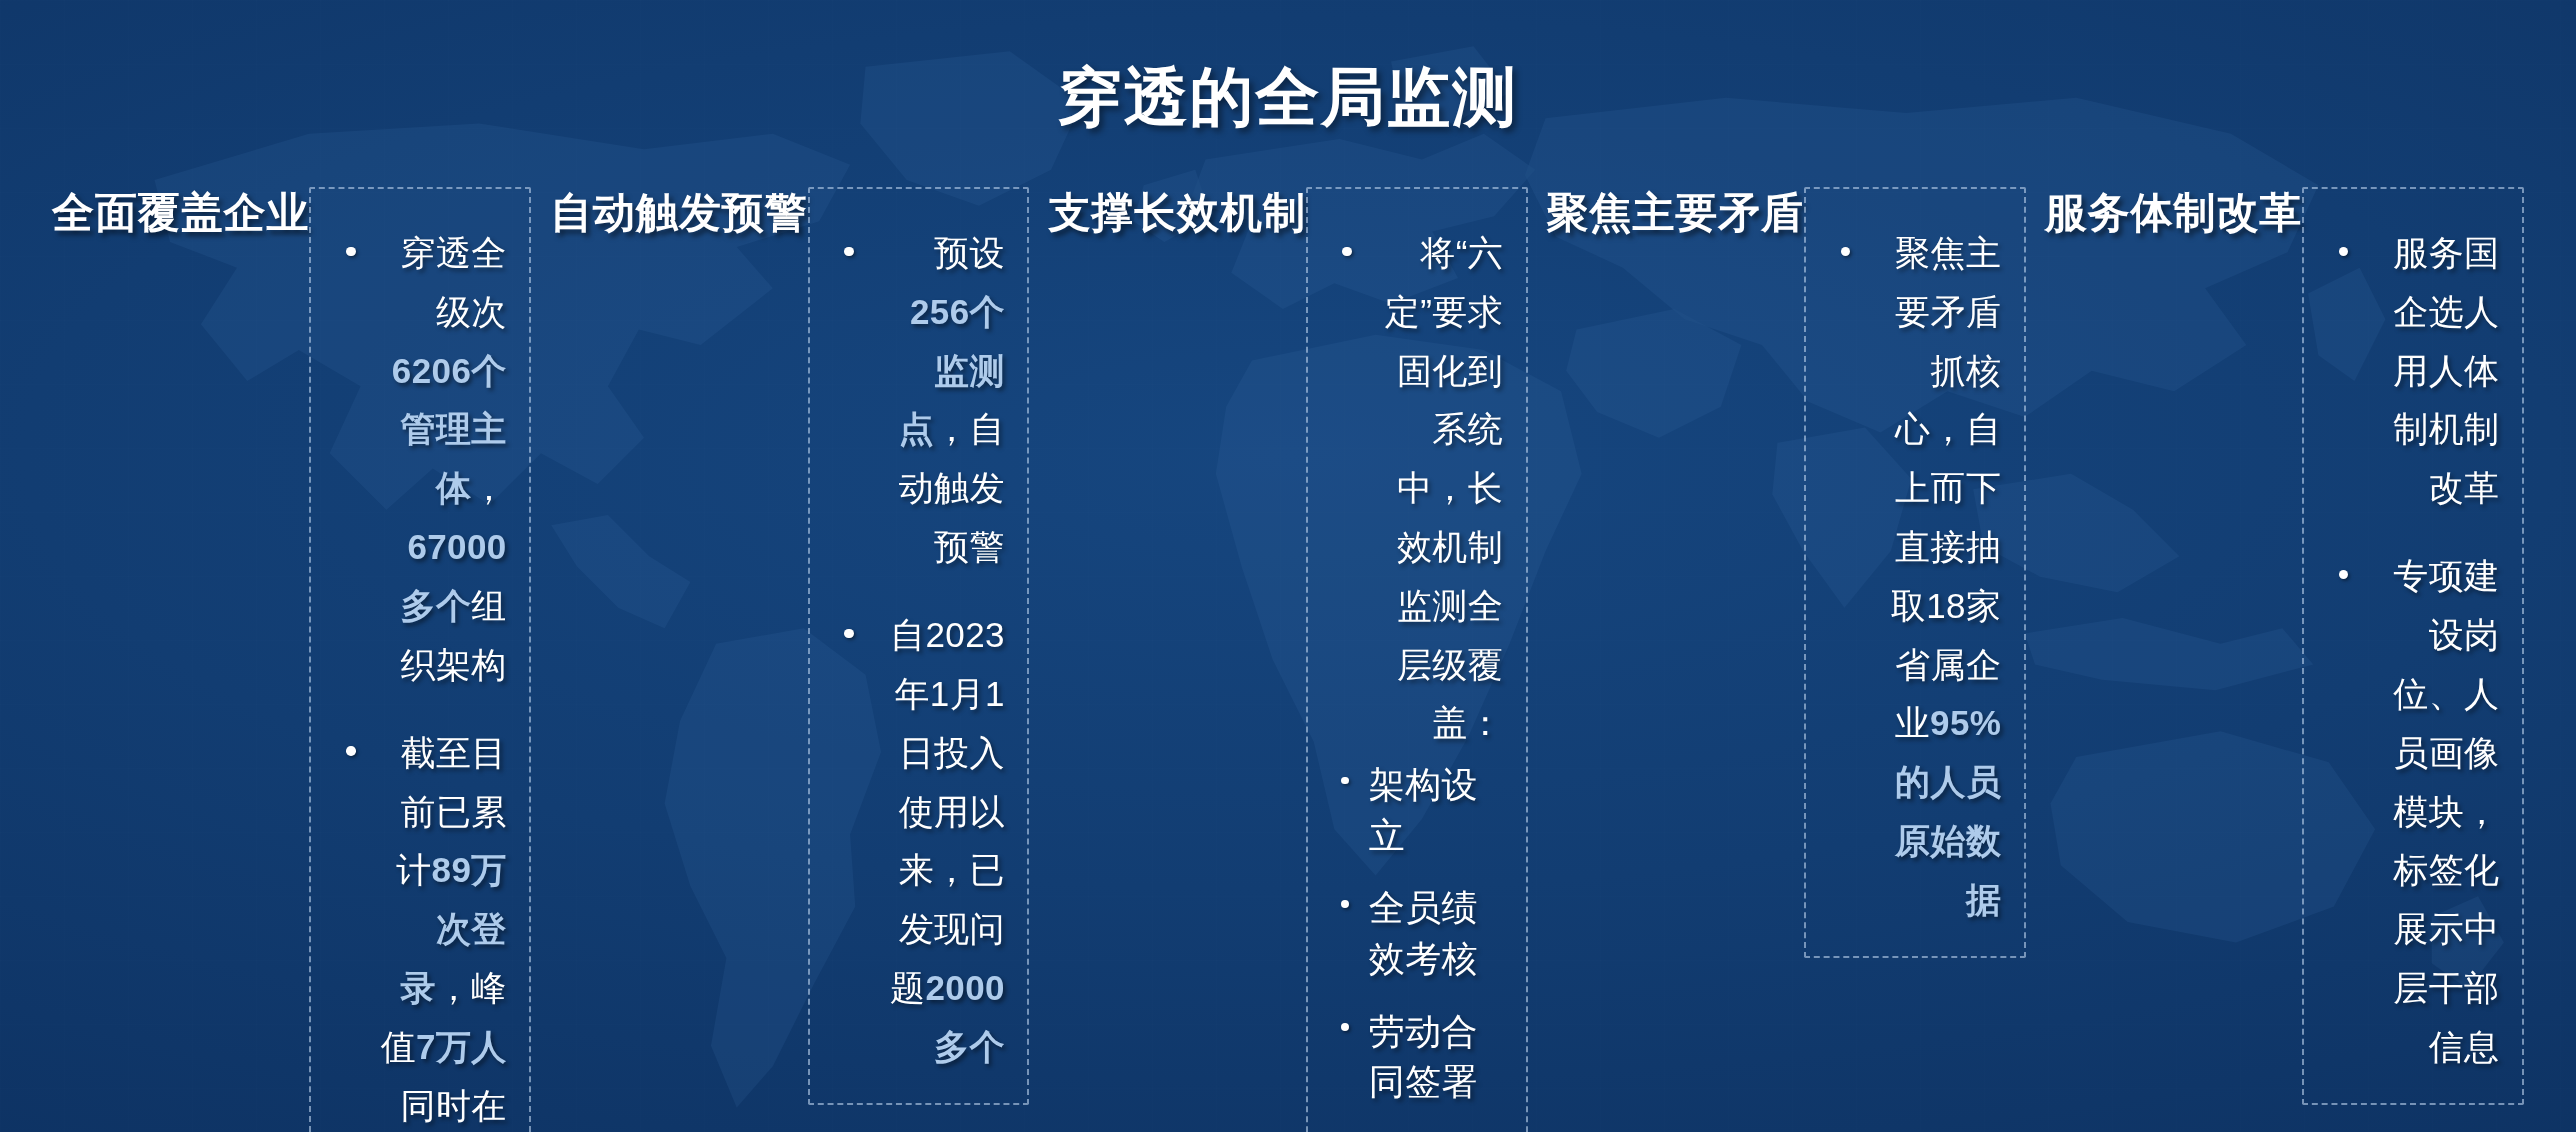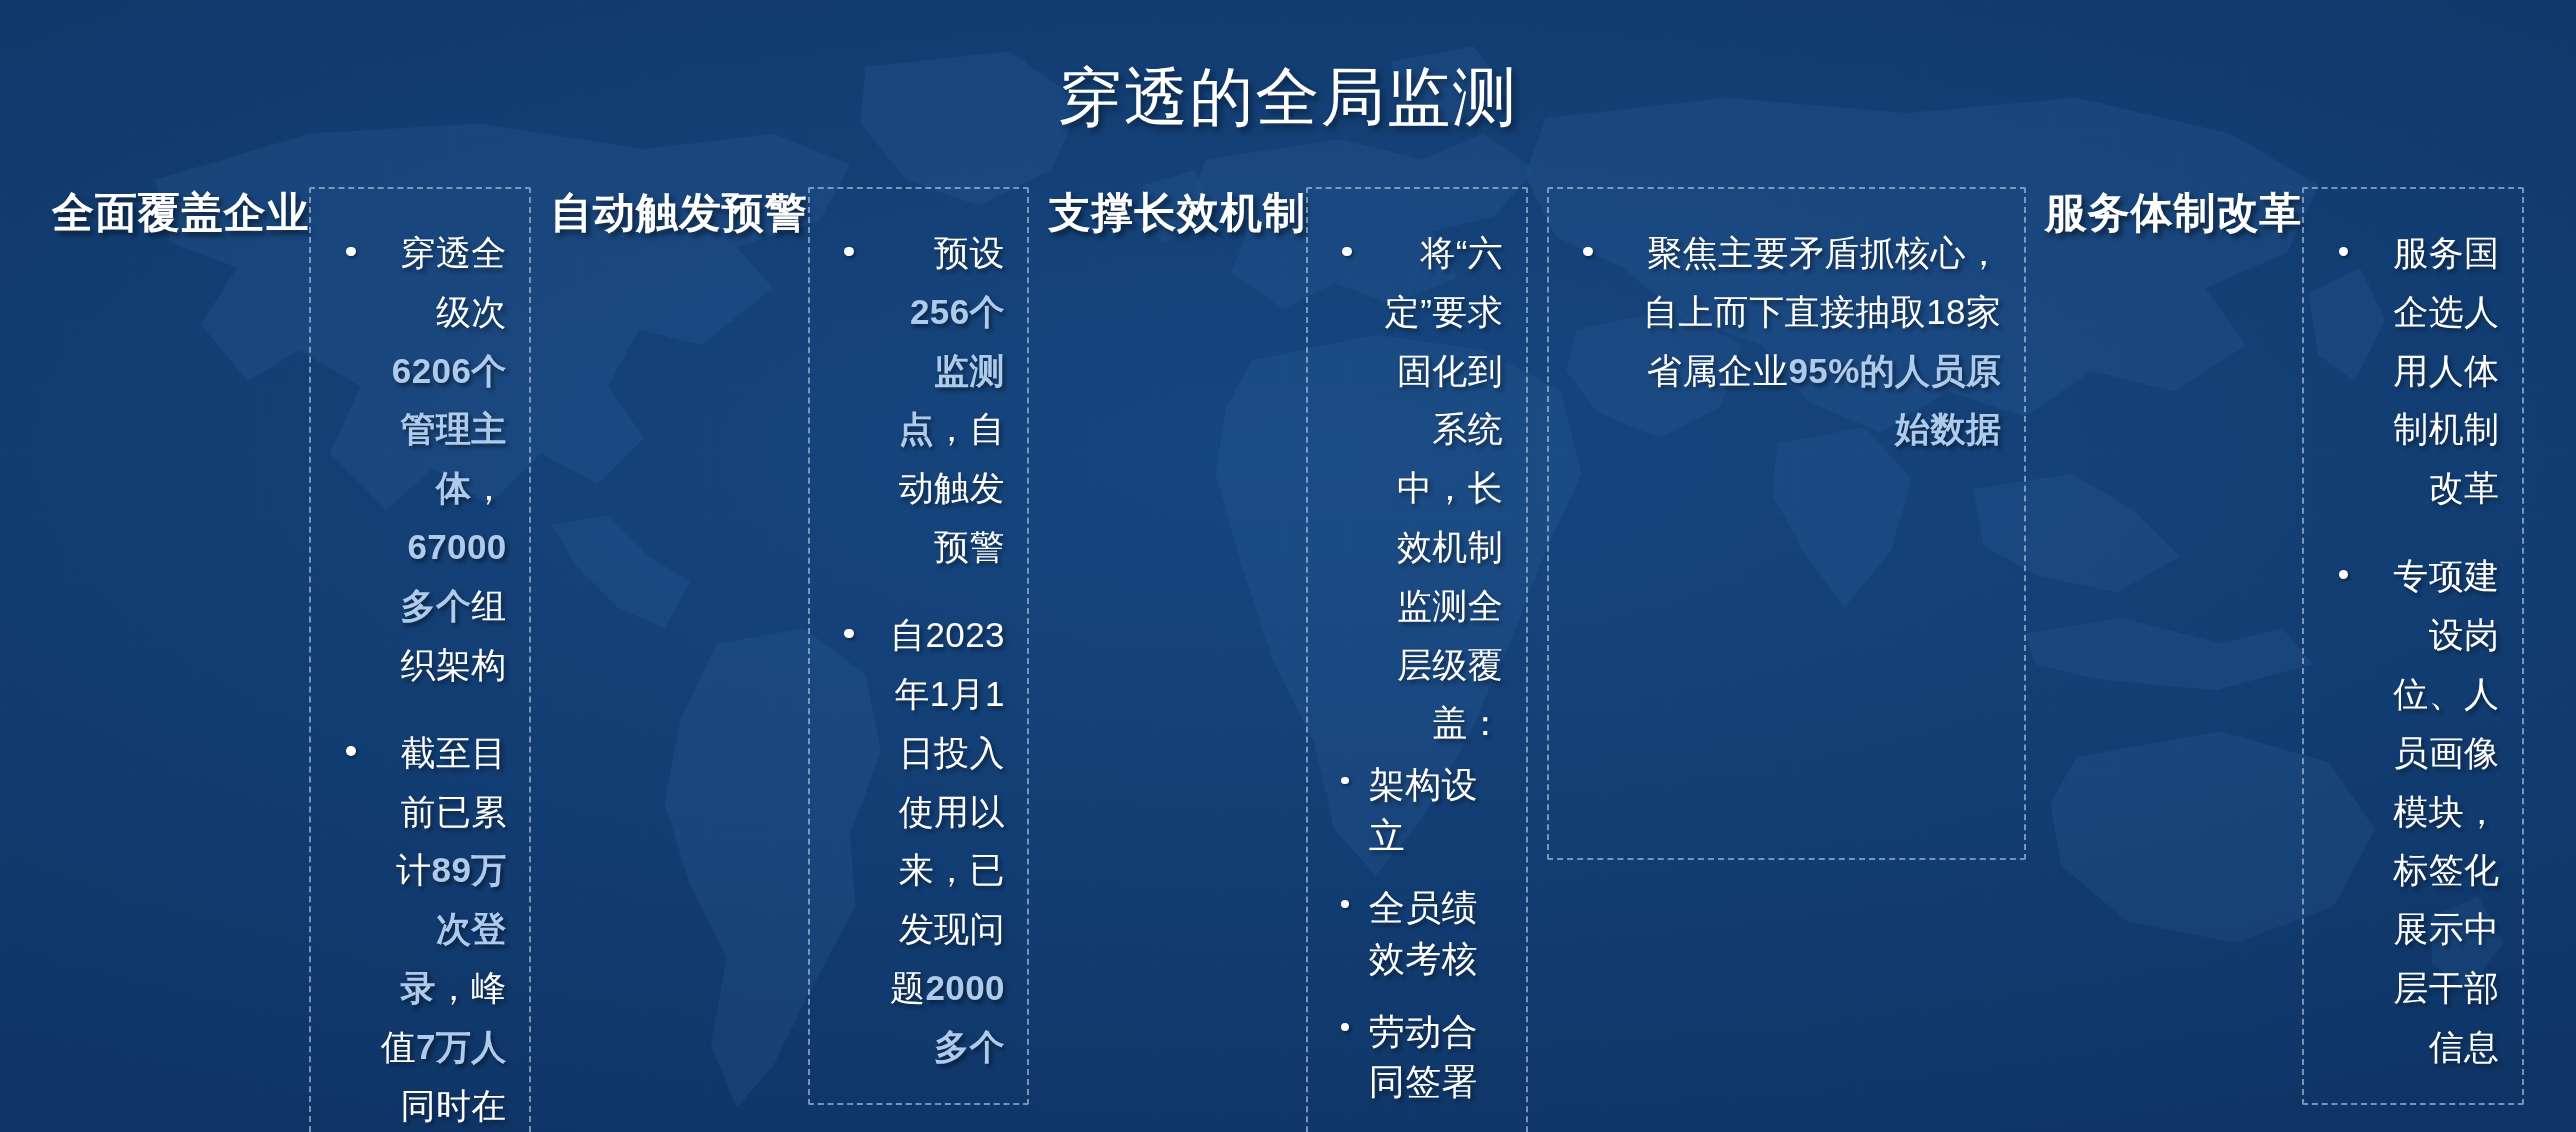--- a/index.html
+++ b/index.html
@@ -44,21 +44,21 @@
   
   .slide-title {
     position: absolute;
     top: 12px;
     left: 0;
     width: 100%;
     text-align: center;
     color: #ffffff;
     font-size: 64px;
     line-height: 1.32;
-    font-weight: 400;
+    font-weight: 700;
     letter-spacing: 1.7px;
     text-shadow: 3.5px 3.5px 6px rgba(0,0,0,.45);
     white-space: nowrap;
   }
 
   
   .columns {
     position: absolute;
     top: 187px;
     left: 52px;
@@ -237,20 +237,21 @@
             <li>架构设立</li>
             <li>全员绩效考核</li>
             <li>劳动合同签署</li>
             <li>已发现问题</li>
             <li>高管薪酬等</li>
           </ul>
       </div>
     </div>
 
     <div class="column">
+      <div class="col-header">聚焦主要矛盾</div>
       <div class="col-box">
         <ul class="bullets">
             <li><span>聚焦主要矛盾抓核心，自上而下直接抽取18家省属企业</span><span class="hl">95%的人员原始数据</span></li>
           </ul>
 
       </div>
     </div>
 
     <div class="column">
       <div class="col-header">服务体制改革</div>

